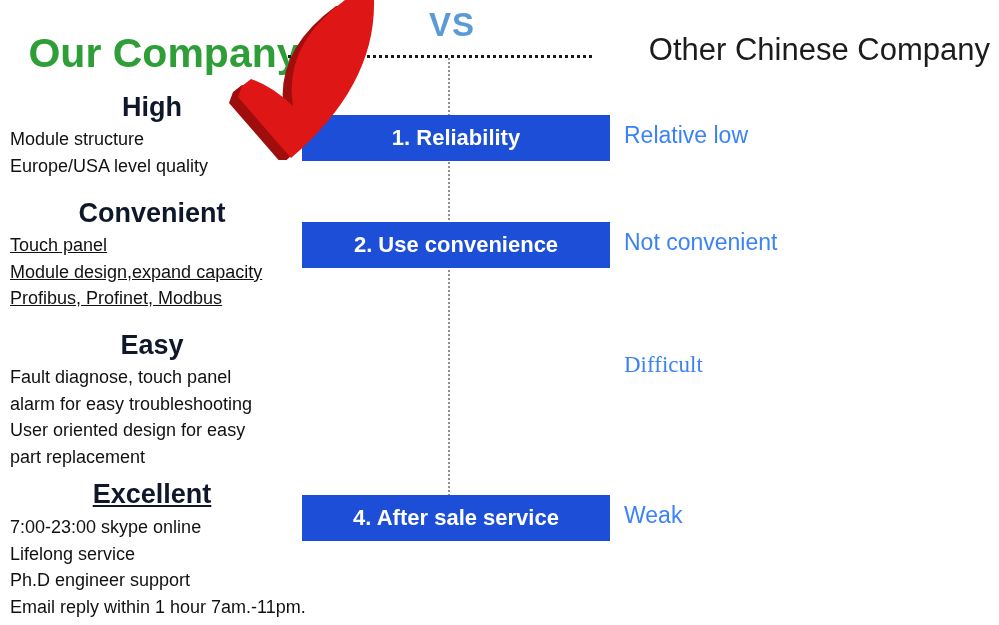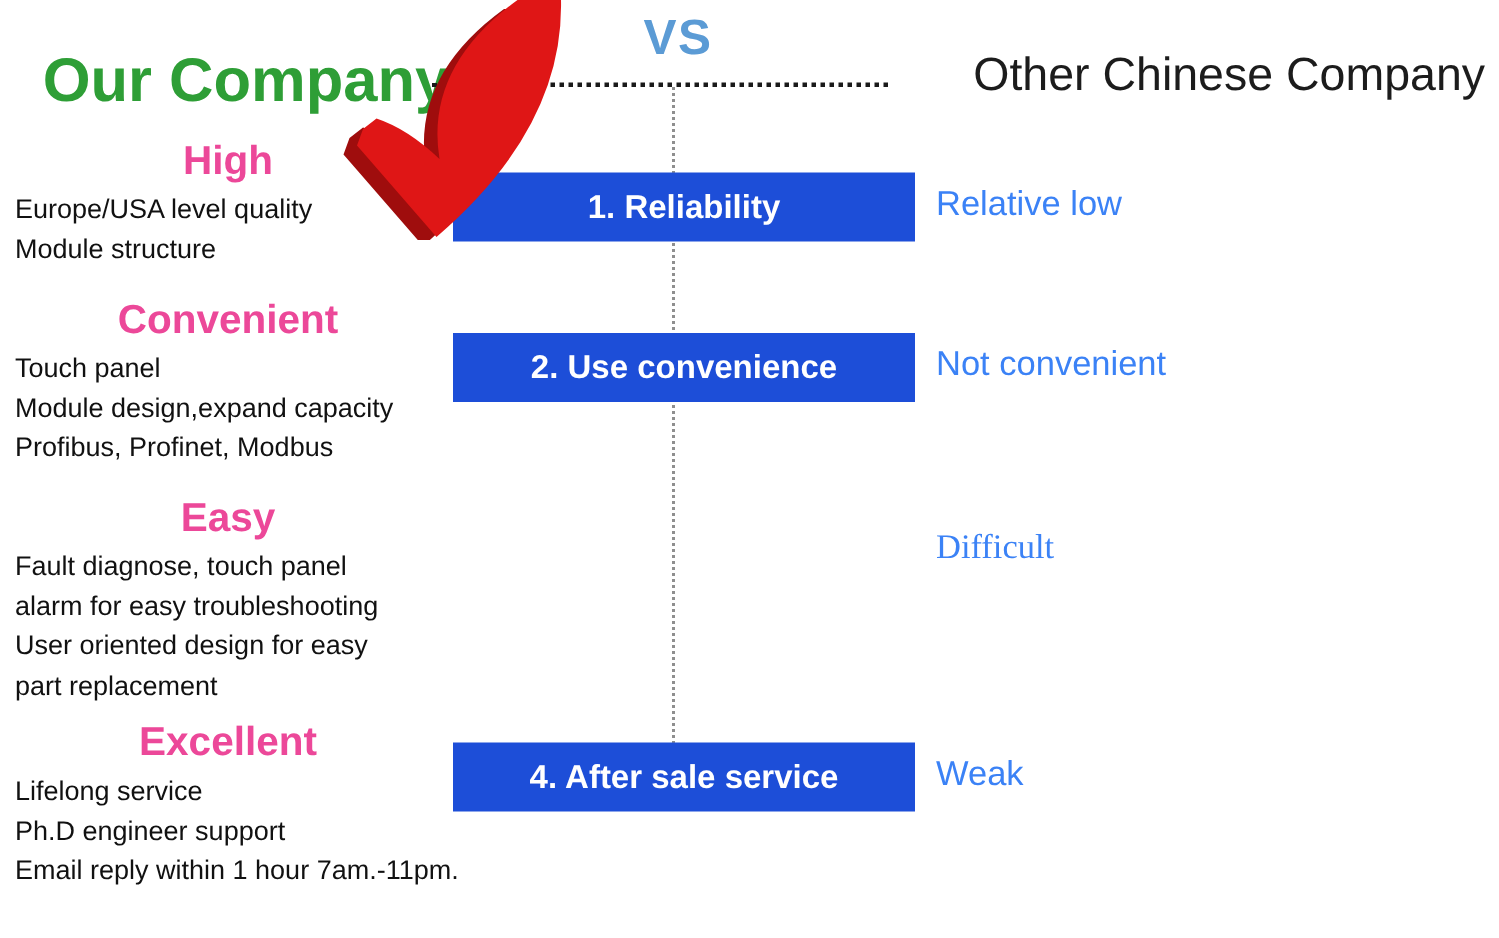--- a/index.html
+++ b/index.html
@@ -50,29 +50,29 @@
   .rlabel {
     position:absolute; left:624px; height:42px;
     display:flex; align-items:center;
     font-size:23px; color:#3b82f6; white-space:nowrap;
   }
   .rlabel-1 { top:114px; } .rlabel-2 { top:221px; } .rlabel-3 { top:344px;font-family:Liberation Serif, serif; } .rlabel-4 { top:494px; }
 
   
   .lheading {
     position:absolute; left:0; width:304px; text-align:center;
-    font-size:27px; font-weight:bold; color:#ec4899; white-space:nowrap;
+    font-size:27px; font-weight:bold; color:#0f172a; white-space:nowrap;
   }
-  .lheading-1 { top:92px; } .lheading-2 { top:198px; } .lheading-3 { top:330px; } .lheading-4 { top:479px; }
+  .lheading-1 { top:92px; } .lheading-2 { top:198px; } .lheading-3 { top:330px; } .lheading-4 { top:479px;text-decoration:underline; }
 
   .ldesc {
     position:absolute; left:10px; width:310px;
     font-size:18px; line-height:26.5px; color:#111111;
   }
-  .ldesc-1 { top:126px; } .ldesc-2 { top:232px; } .ldesc-3 { top:364px; } .ldesc-4 { top:514px; }
+  .ldesc-1 { top:126px; } .ldesc-2 { top:232px;text-decoration:underline; } .ldesc-3 { top:364px; } .ldesc-4 { top:514px; }
 </style>
 </head>
 <body>
 
 <div class="slide">
 
   <div class="hline"></div>
   <div class="vline"></div>
 
   <div class="title-left">Our Company</div>
@@ -81,22 +81,22 @@
 
   <div class="check">
     <svg width="150" height="160" viewBox="0 0 150 160" xmlns="http://www.w3.org/2000/svg">
       <path d="M14 86 L23 79 Q44 86 65 106 Q55 45 117 0 L146 0 Q148 85 63 158 Q30 120 10 97 Z" transform="translate(-9,6)" fill="#9f0d0d"></path>
       <path d="M14 86 L23 79 Q44 86 65 106 Q55 45 117 0 L146 0 Q148 85 63 158 Q30 120 10 97 Z" fill="#df1616"></path>
     </svg>
   </div>
 
   <div class="lheading lheading-1">High</div>
   <div class="ldesc ldesc-1">
+    <div>Module structure</div>
     <div>Europe/USA level quality</div>
-    <div>Module structure</div>
   </div>
   <div class="bar bar-1">
     <span>1. Reliability</span>
   </div>
   <div class="rlabel rlabel-1">Relative low</div>
 
   <div class="lheading lheading-2">Convenient</div>
   <div class="ldesc ldesc-2">
     <div>Touch panel</div>
     <div>Module design,expand capacity</div>
@@ -111,20 +111,21 @@
   <div class="ldesc ldesc-3">
     <div>Fault diagnose, touch panel</div>
     <div>alarm for easy troubleshooting</div>
     <div>User oriented design for easy</div>
     <div>part replacement</div>
   </div>
   <div class="rlabel rlabel-3">Difficult</div>
 
   <div class="lheading lheading-4">Excellent</div>
   <div class="ldesc ldesc-4">
+    <div>7:00-23:00 skype online</div>
     <div>Lifelong service</div>
     <div>Ph.D engineer support</div>
     <div>Email reply within 1 hour 7am.-11pm.</div>
   </div>
   <div class="bar bar-4">
     <span>4. After sale service</span>
   </div>
   <div class="rlabel rlabel-4">Weak</div>
 
 </div>

